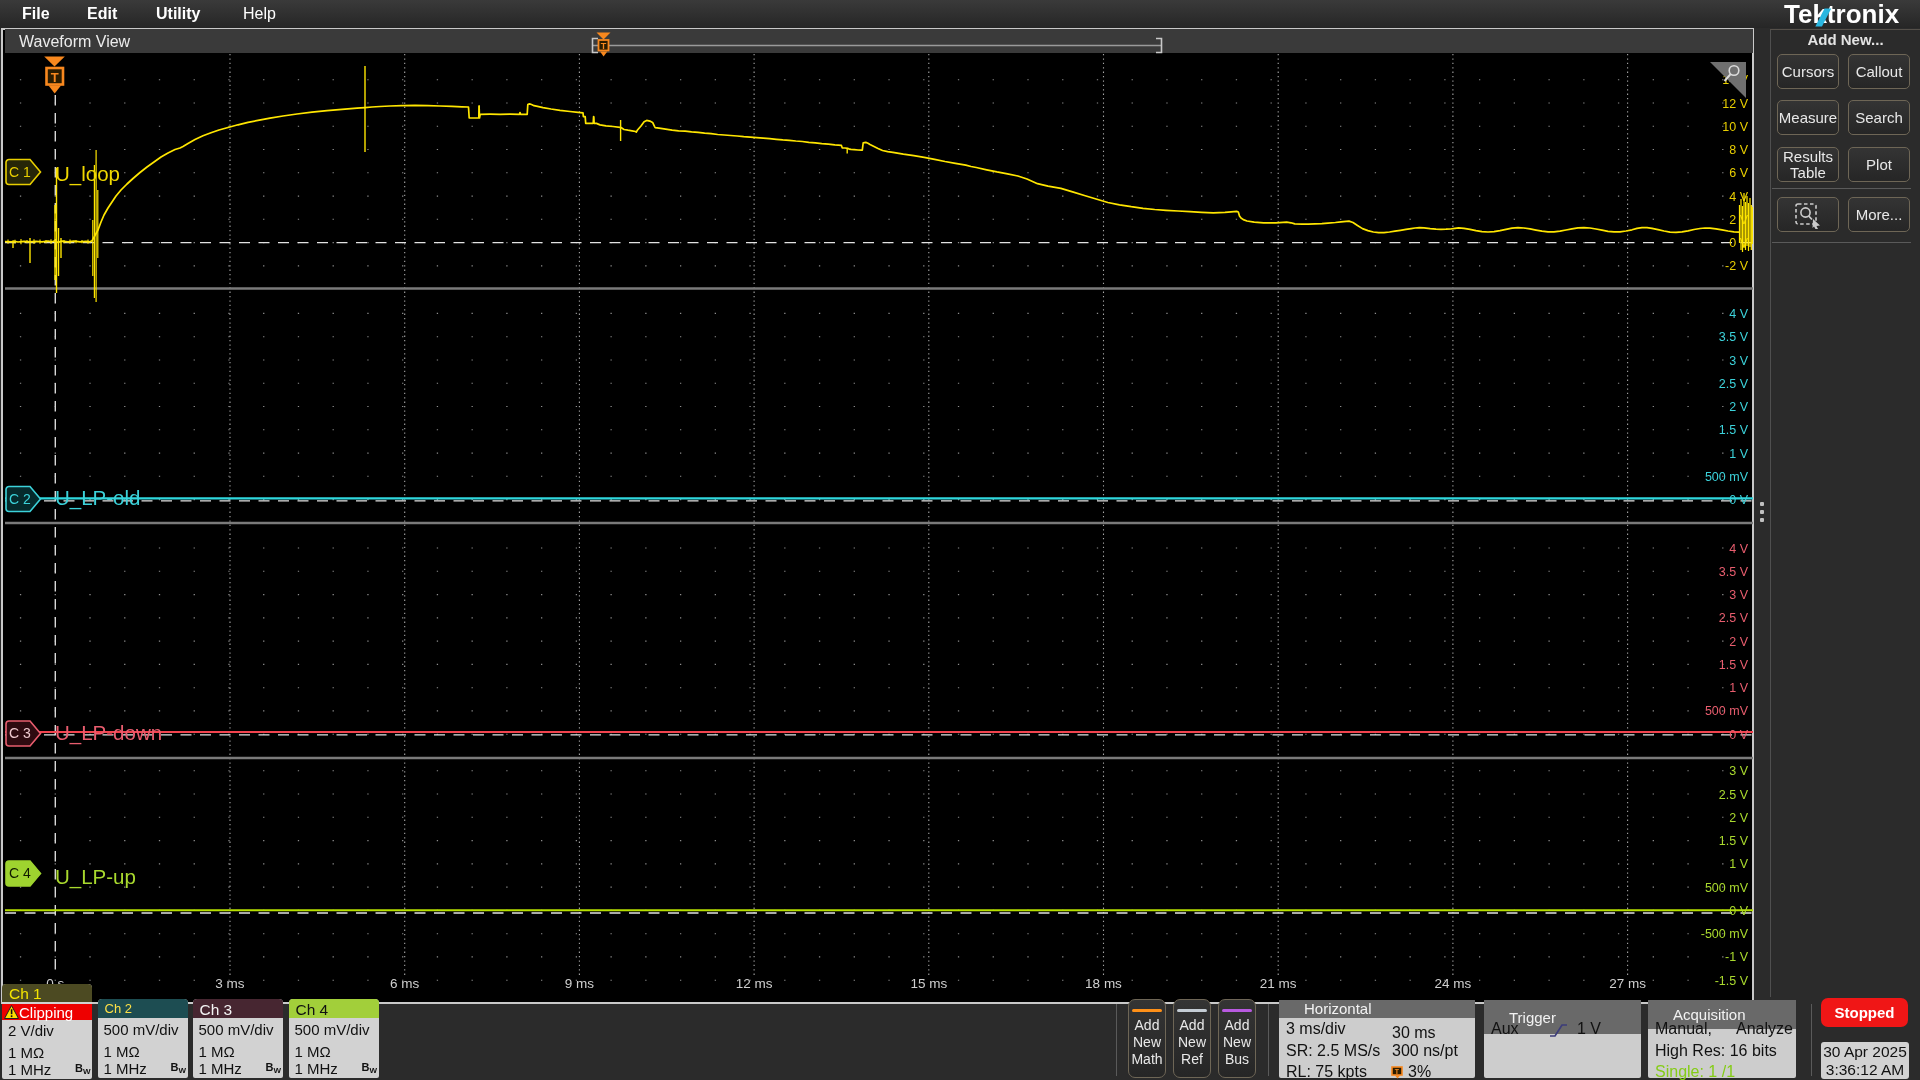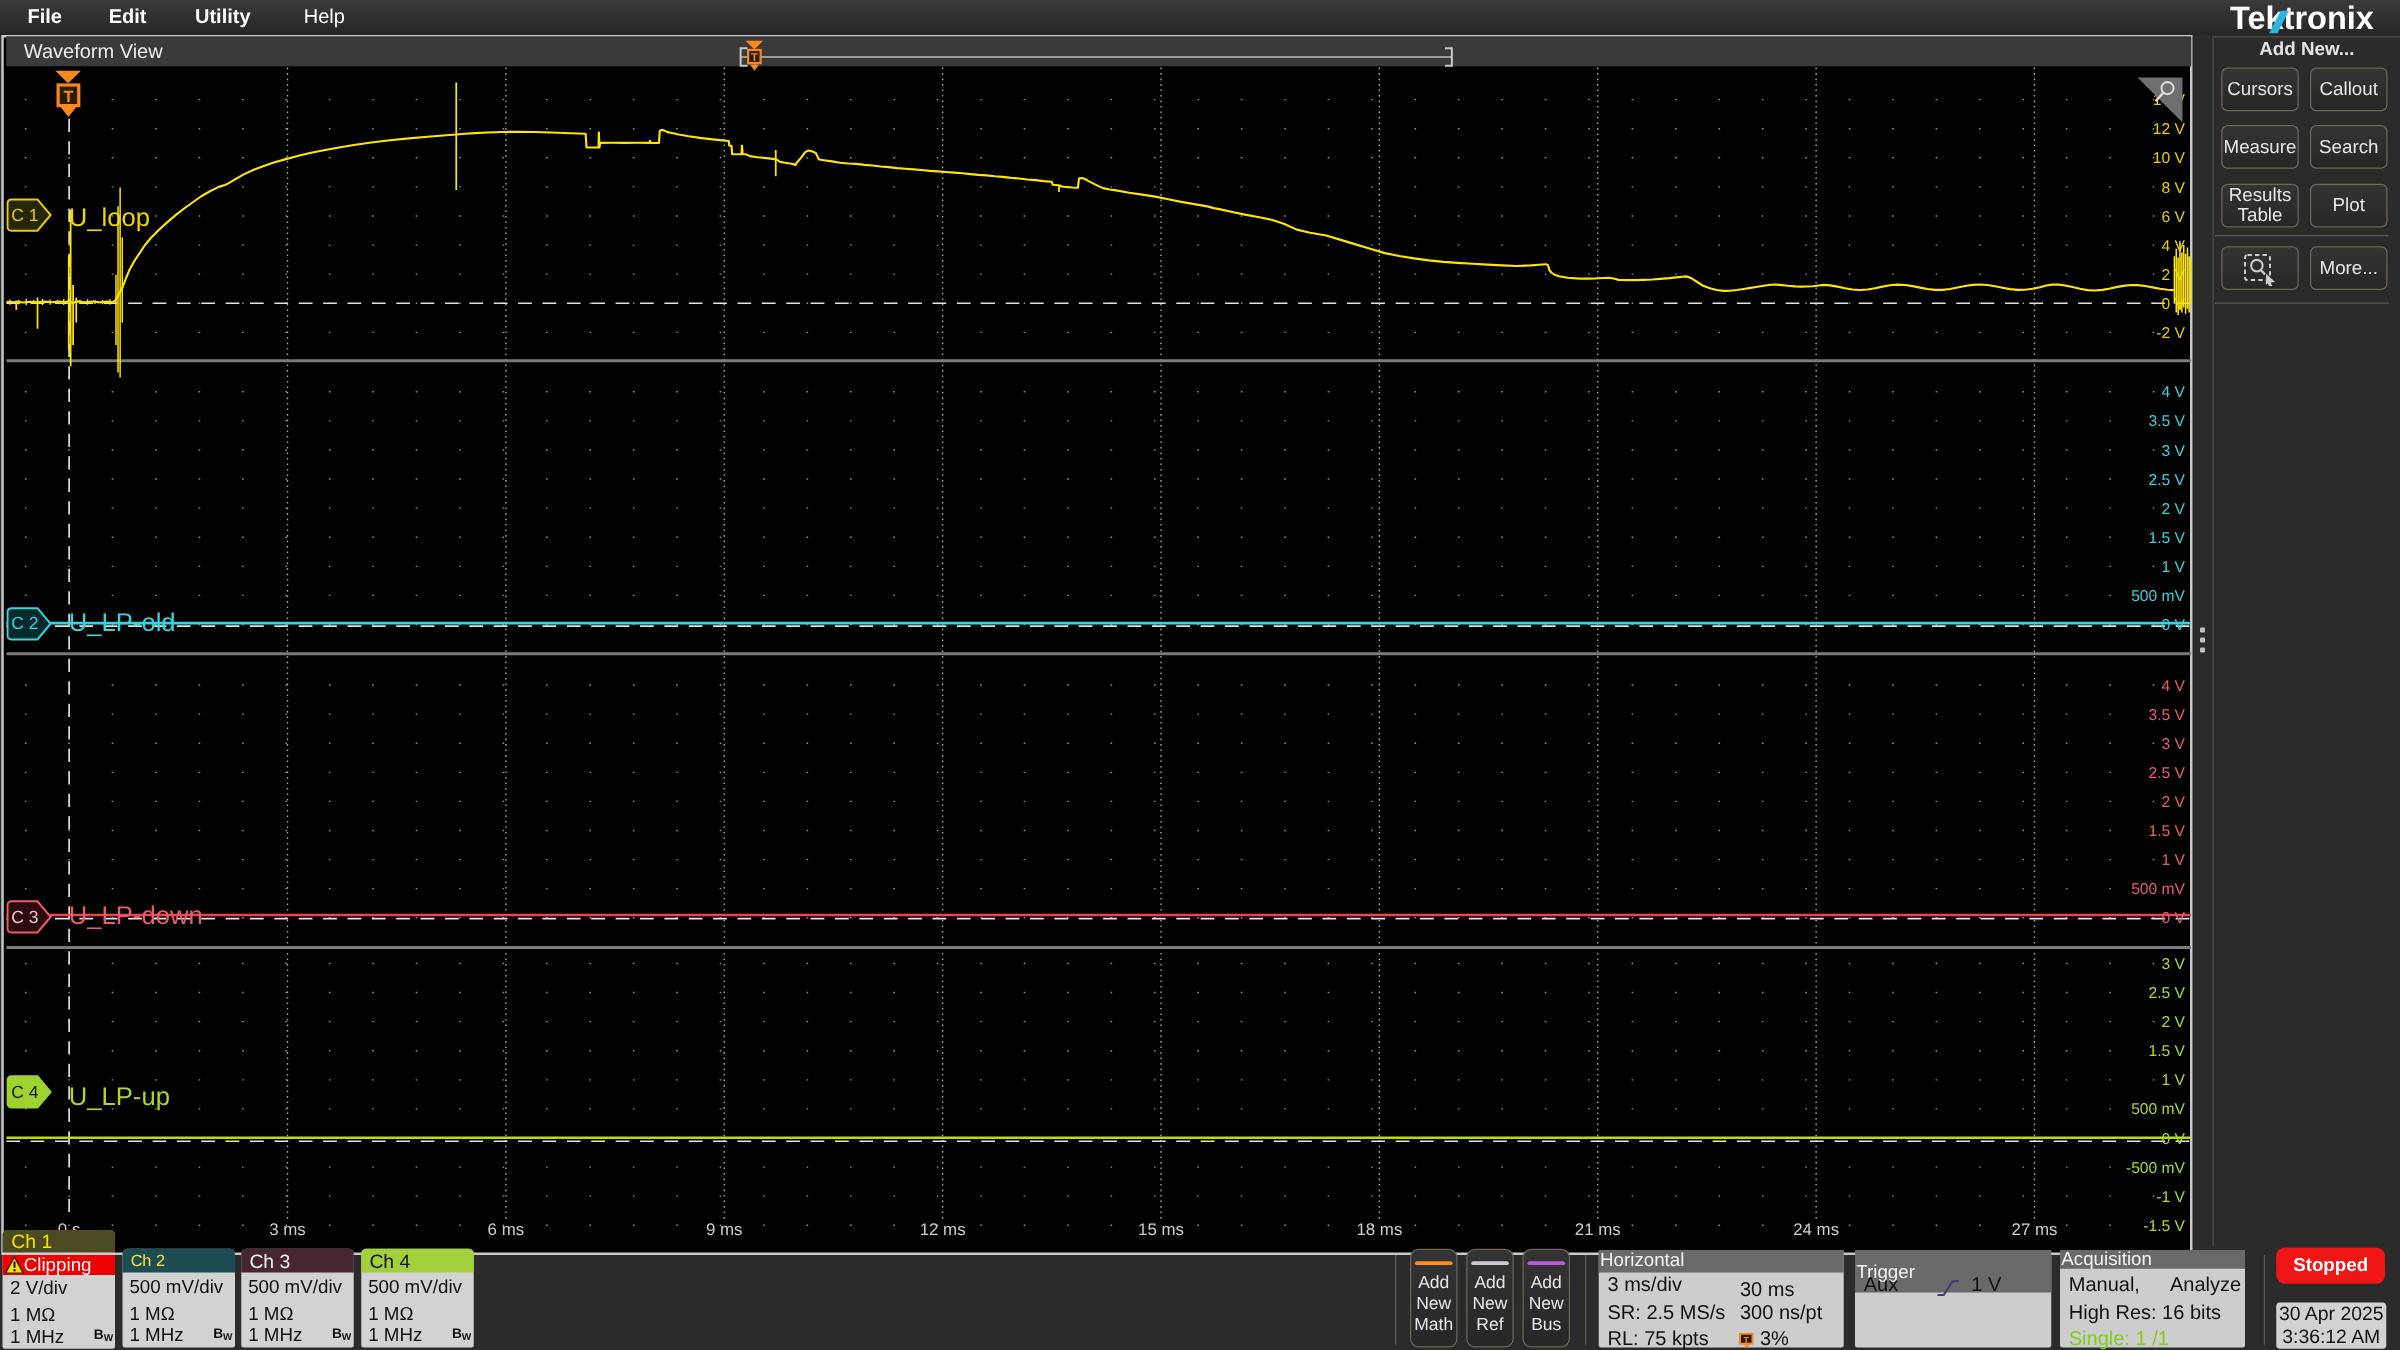--- a/index.html
+++ b/index.html
@@ -1,19 +1,19 @@
 <!DOCTYPE html>
 <html><head><meta charset="utf-8">
 <style>
 *{margin:0;padding:0;box-sizing:border-box}
 body{width:1920px;height:1080px;background:#2b2b2b;font-family:"Liberation Sans",sans-serif;overflow:hidden;position:relative}
 .abs{position:absolute}
 .btn{position:absolute;background:linear-gradient(#343434,#262626);border:1px solid #6e6656;border-radius:5px;color:#e8e8e8;
 display:flex;align-items:center;justify-content:center;text-align:center;font-size:15px;line-height:16px}
-.hdr{position:absolute;background:#696969;color:#f2f2f2;font-size:15px;padding-left:1px;display:flex;align-items:center}
+.hdr{position:absolute;background:#696969;color:#f2f2f2;font-size:15px;padding-left:25px;display:flex;align-items:center}
 .prow{position:absolute;white-space:nowrap}
 </style></head>
 <body>
 
 <div class="abs" style="left:0;top:0;width:1920px;height:28px;background:linear-gradient(#3a3a3a,#262626)"></div>
 <div class="abs" style="left:22px;top:5px;font-size:16px;color:#fff;font-weight:bold">File</div>
 <div class="abs" style="left:87px;top:5px;font-size:16px;color:#fff;font-weight:bold">Edit</div>
 <div class="abs" style="left:156px;top:5px;font-size:16px;color:#fff;font-weight:bold">Utility</div>
 <div class="abs" style="left:243px;top:5px;font-size:16px;color:#fff;font-weight:normal">Help</div>
 
@@ -287,21 +287,21 @@
 
 <div class="abs" style="left:1484px;top:1000px;width:157px;height:78px;background:#cdcdcd;border-radius:2px"></div>
 <div class="hdr" style="left:1484px;top:1000px;width:157px;height:34px">Trigger</div>
 <div class="prow" style="left:1491px;top:1020px;font-size:16px;color:#111">Aux</div>
 <svg class="abs" style="left:1549px;top:1023px" width="20" height="15" viewBox="0 0 20 15">
 <polyline points="1,13 6,13 13,2 18,2" fill="none" stroke="#3d3d7a" stroke-width="1.7"></polyline>
 </svg>
 <div class="prow" style="left:1577px;top:1020px;font-size:16px;color:#111">1 V</div>
 
 <div class="abs" style="left:1648px;top:1000px;width:148px;height:78px;background:#cdcdcd;border-radius:2px"></div>
-<div class="hdr" style="left:1648px;top:1000px;width:148px;height:15px">Acquisition</div>
+<div class="hdr" style="left:1648px;top:1000px;width:148px;height:29px">Acquisition</div>
 <div class="prow" style="left:1655px;top:1020px;font-size:16px;color:#111">Manual,</div>
 <div class="prow" style="left:1736px;top:1020px;font-size:16px;color:#111">Analyze</div>
 <div class="prow" style="left:1655px;top:1041.5px;font-size:16px;color:#111">High Res: 16 bits</div>
 <div class="prow" style="left:1655px;top:1063px;font-size:16px;color:#84cc16">Single: 1 /1</div>
 
 <div class="abs" style="left:1811px;top:1004px;width:1px;height:72px;background:#5a5a5a"></div>
 <div class="abs" style="left:1821px;top:998px;width:87px;height:29px;background:#f01616;border-radius:7px;display:flex;align-items:center;justify-content:center;font-size:15px;font-weight:bold;color:#fff">Stopped</div>
 <div class="abs" style="left:1821px;top:1042px;width:88px;height:37px;background:#d2d2d2;border-radius:3px;text-align:center;font-size:15.5px;color:#111;line-height:18px;padding-top:1px;white-space:nowrap">30 Apr 2025<br>3:36:12 AM</div>
 
 </body></html>

